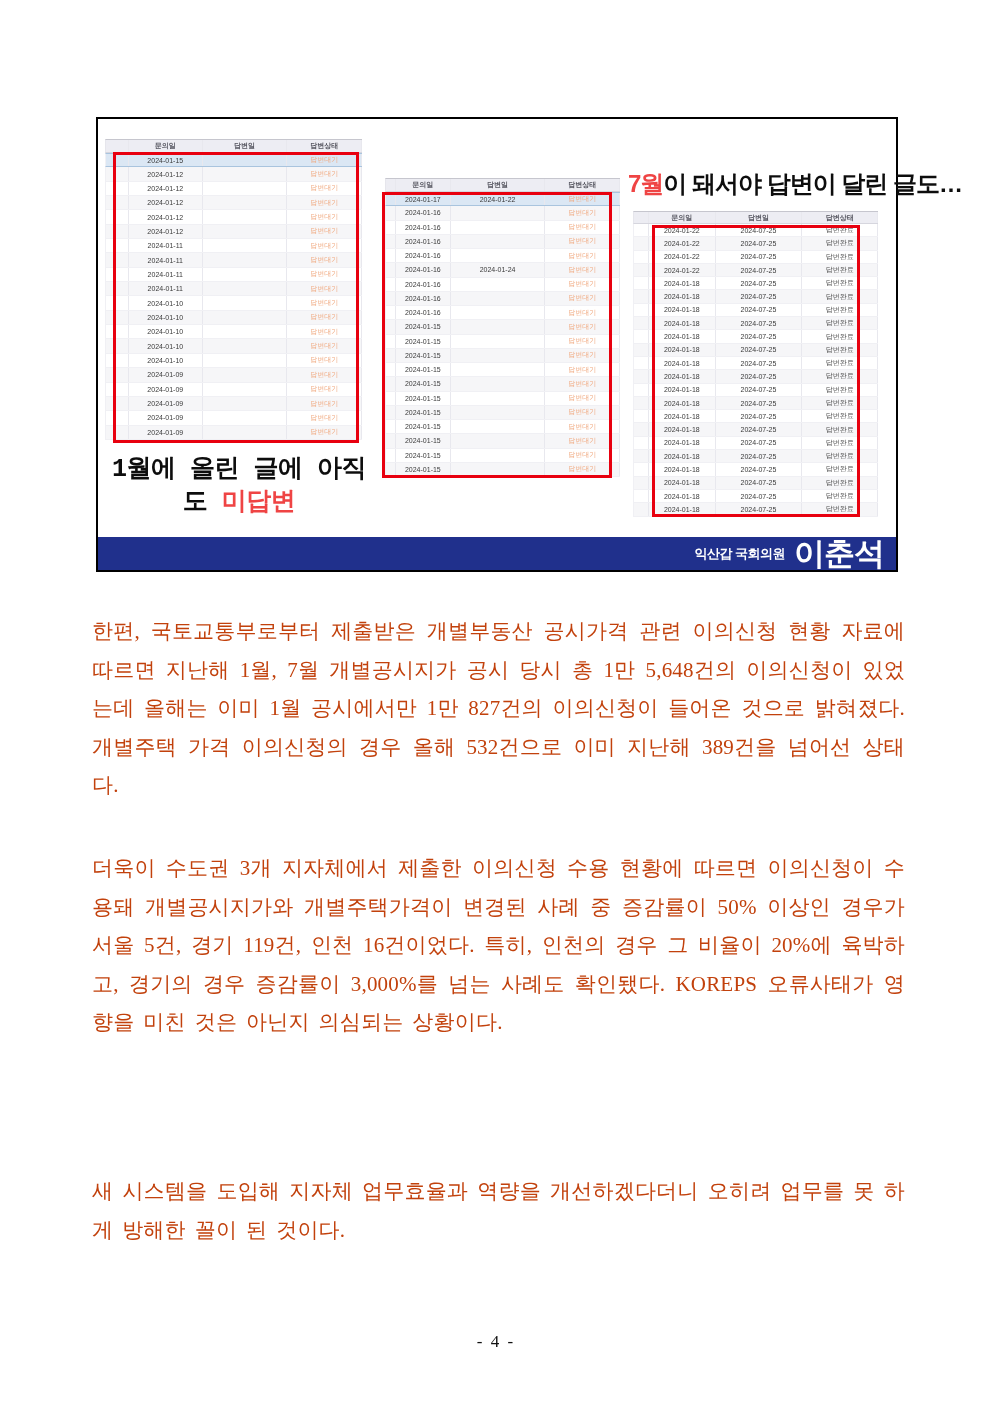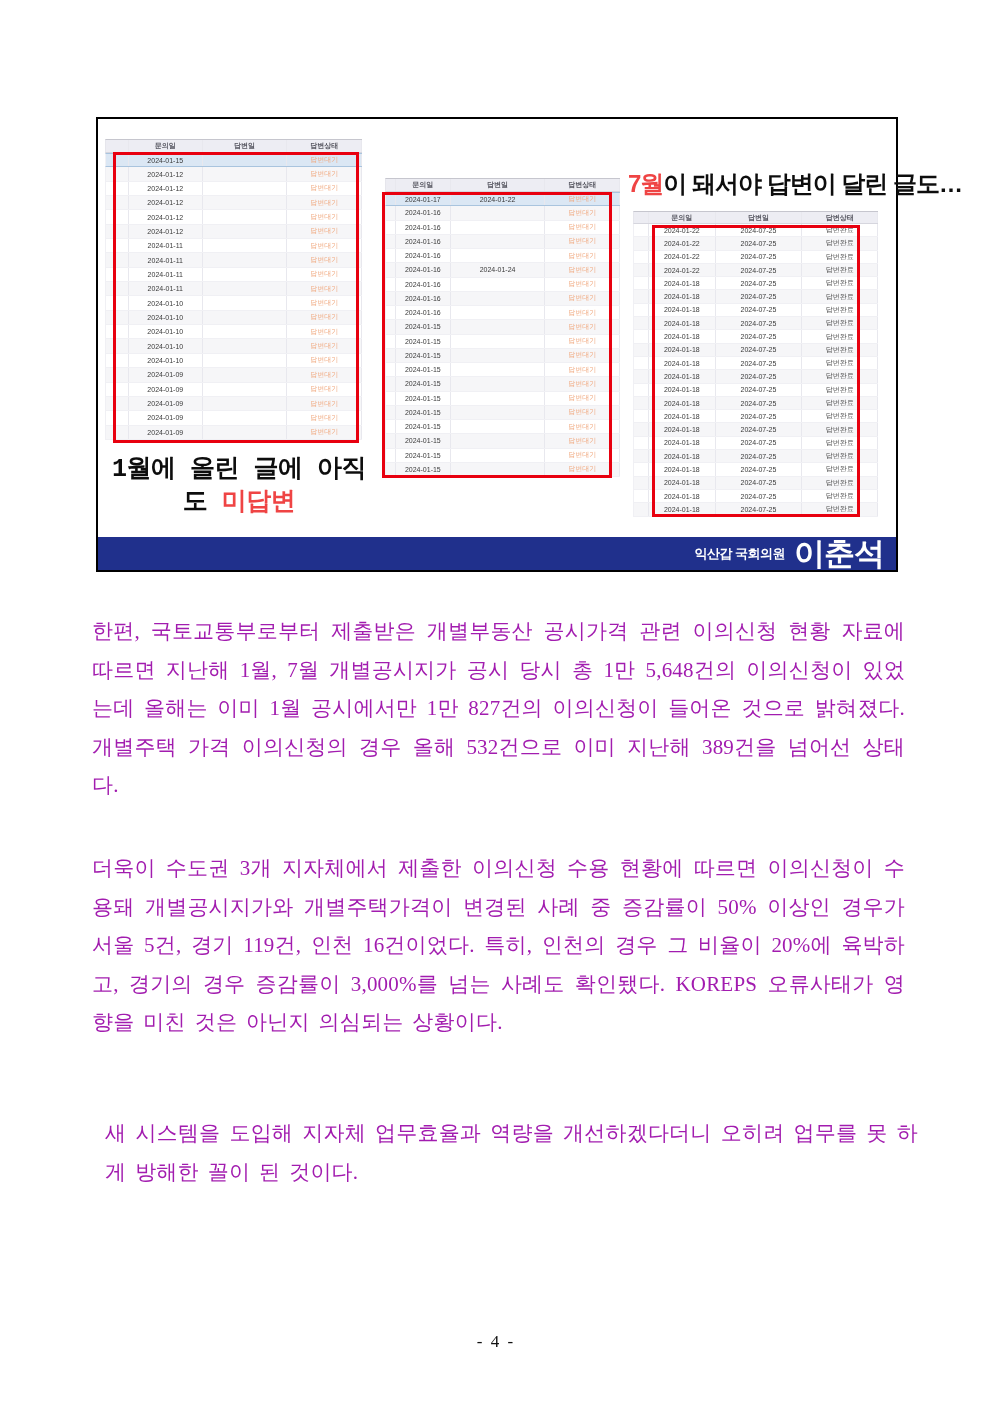--- a/index.html
+++ b/index.html
@@ -62,25 +62,25 @@
     display:flex; align-items:center; justify-content:flex-end; padding-right:12px;
     color:#fff; font-weight:bold;
   }
   .banner .small { font-size:13px; margin-right:9px; letter-spacing:-0.5px; }
   .banner .big   { font-size:31px; letter-spacing:-1px; }
 
   
   .para {
     position:absolute; left:92px; width:813px;
     font-size:21px; line-height:38.5px; text-align:justify;
-    word-spacing:3.5px; letter-spacing:0.2px; color:#a21caf;
+    word-spacing:3.5px; letter-spacing:0.2px; color:#c2410c;
   }
   #p1 { top:612px; }
   #p2 { top:849px; }
-  #p3 { top:1114px;margin-left:13px; }
+  #p3 { top:1172px; }
 
   .pageno {
     position:absolute; top:1332px; left:0; width:100%;
     text-align:center; font-size:17px; letter-spacing:2px; color:#111;
   }
 </style>
 </head>
 <body>
 
 <div class="figure">

